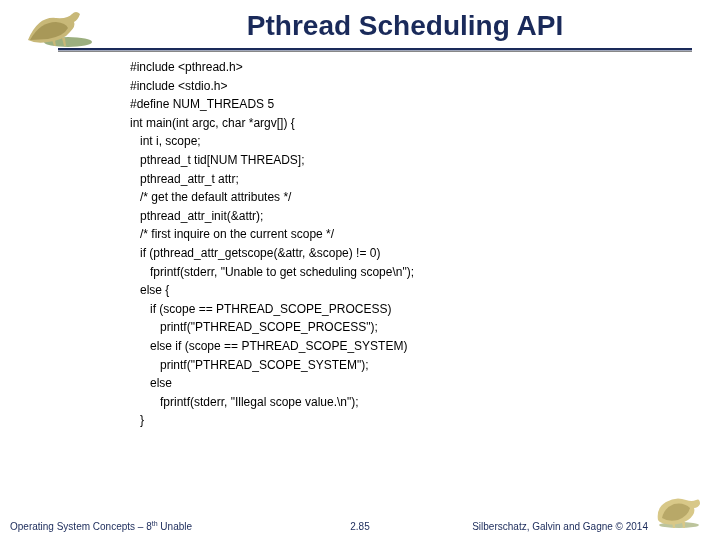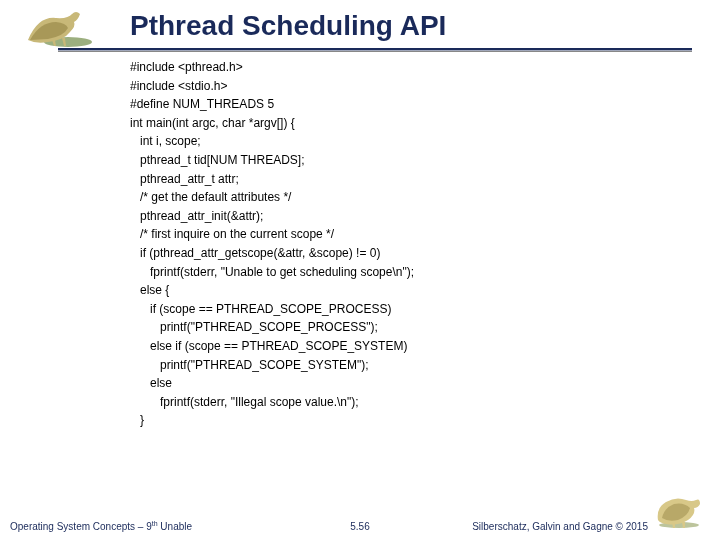--- a/index.html
+++ b/index.html
@@ -19,21 +19,21 @@
     box-sizing: border-box;
   }
   .title {
     position: absolute;
     top: 10px;
     left: 130px;
     right: 40px;
     font-size: 28px;
     font-weight: bold;
     color: #1a2a5a;
-    text-align: left;
+    text-align: center;
   }
   .title-underline {
     position: absolute;
     top: 48px;
     left: 58px;
     right: 28px;
     height: 3px;
     background: linear-gradient(to bottom, #1a2a5a 0%, #1a2a5a 60%, #fff 100%);
     border-bottom: 1px solid #888;
   }
@@ -138,19 +138,19 @@
       <ellipse cx="27" cy="35" rx="20" ry="3" fill="#7a8a3a" opacity="0.5"></ellipse>
       <path d="M6 30 Q4 18 14 12 Q24 6 34 10 Q40 12 44 10 Q48 8 48 14 Q46 18 42 18 Q44 24 36 30 Q26 36 14 34 Q8 33 6 30 Z" fill="#d8c888"></path>
       <path d="M10 28 Q12 18 22 14 Q32 12 38 18 Q36 26 26 30 Q16 32 10 28 Z" fill="#b8a868"></path>
       <path d="M20 32 L21 38 L23 38 L23 32 Z" fill="#d8c888"></path>
       <path d="M30 32 L31 38 L33 38 L33 32 Z" fill="#d8c888"></path>
     </svg>
   </div>
 
   <div class="footer">
     <div class="footer-left">
-      <span>Operating System Concepts – 9</span><sup>th</sup><span> Unable</span>
+      <span>Operating System Concepts – 8</span><sup>th</sup><span> Unable</span>
     </div>
-    <div class="footer-center">5.56</div>
-    <div class="footer-right">Silberschatz, Galvin and Gagne © 2015</div>
+    <div class="footer-center">2.85</div>
+    <div class="footer-right">Silberschatz, Galvin and Gagne © 2014</div>
   </div>
 
 </div>
 
 </body></html>

